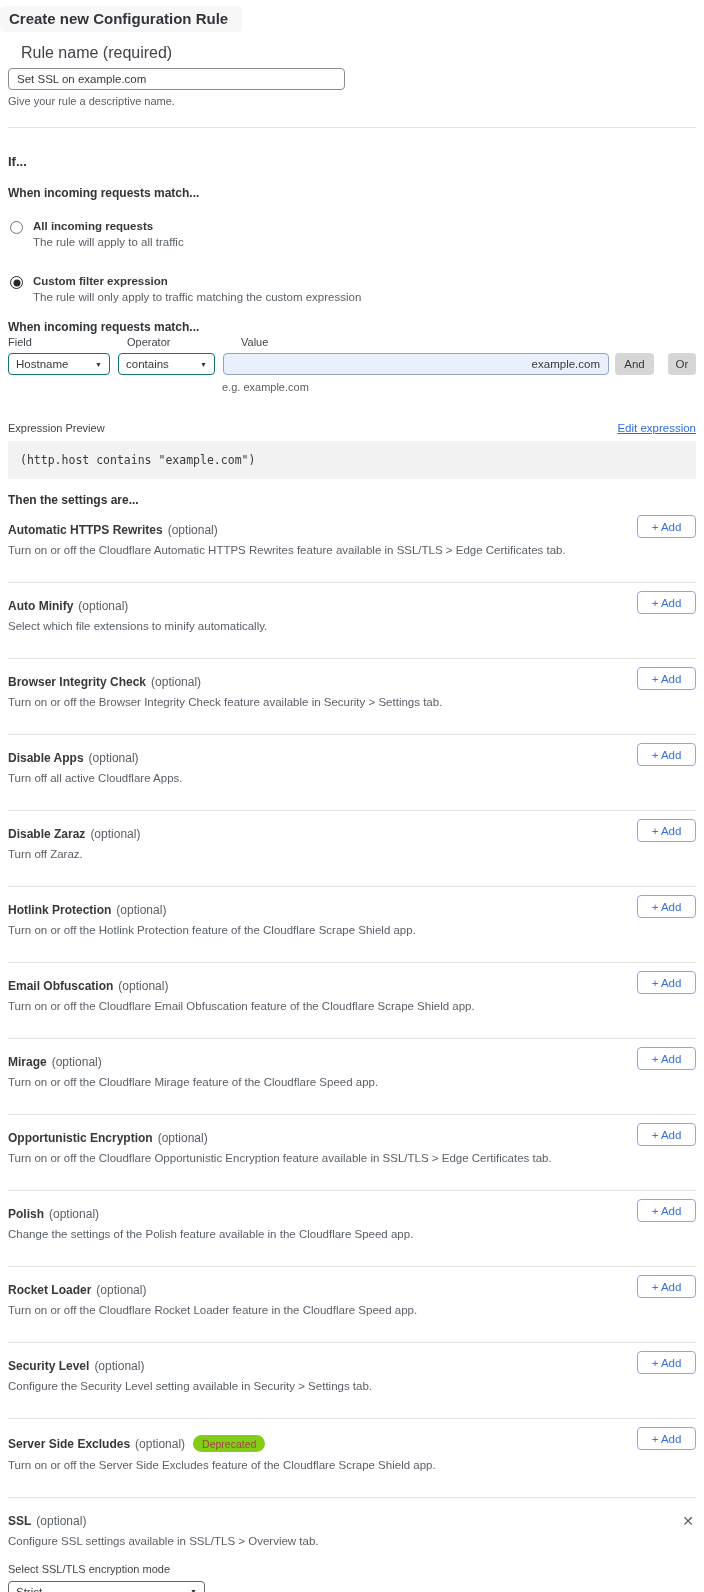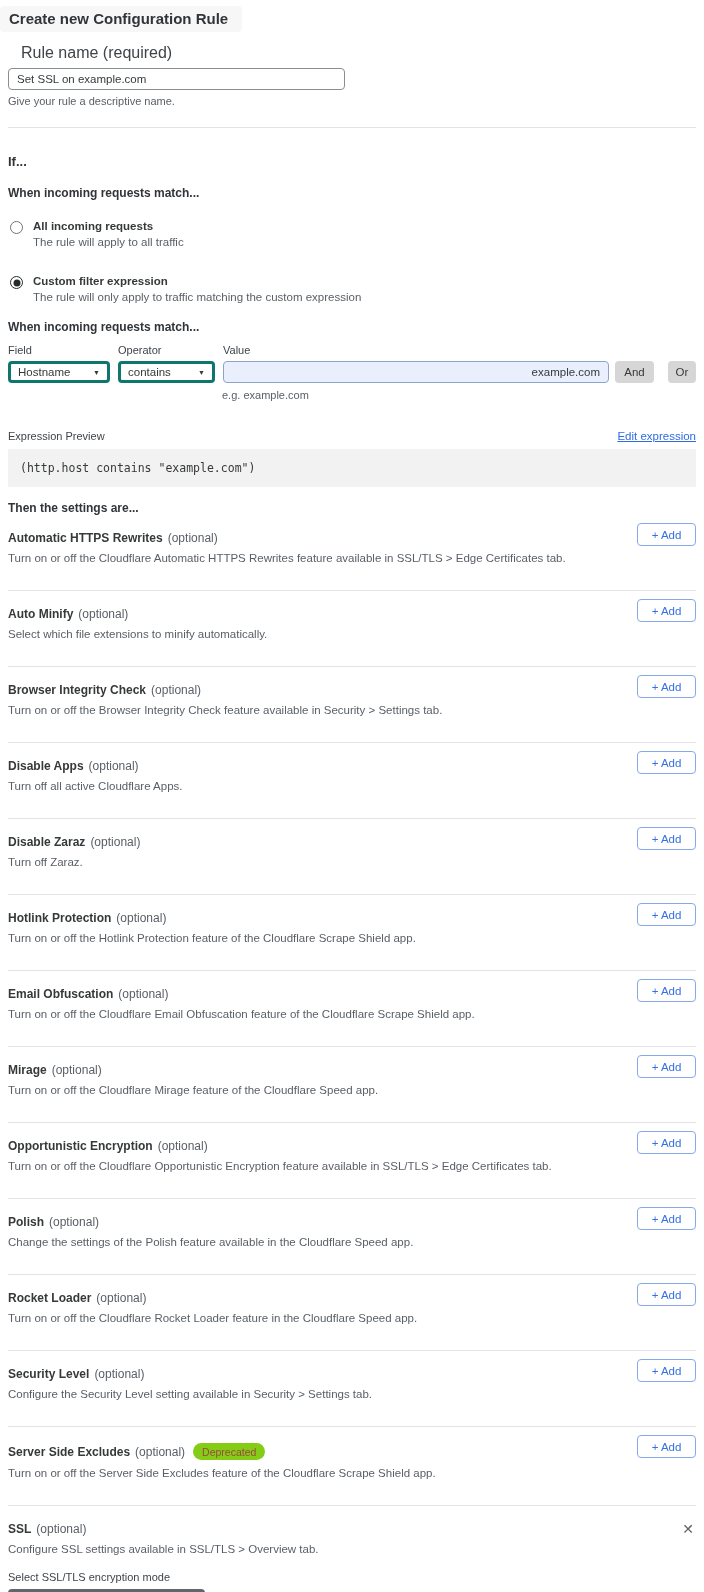--- a/index.html
+++ b/index.html
@@ -50,27 +50,27 @@
   .radio-option.selected .radio-circle { border-color: #26292c; }
   .radio-option.selected .radio-circle::after {
     content: ""; position: absolute; left: 50%; top: 50%;
     width: 7px; height: 7px; border-radius: 50%;
     background: #26292c; transform: translate(-50%, -50%);
   }
   .radio-label { font-size: 11.5px; font-weight: bold; color: #36393a; }
   .radio-desc { font-size: 11.5px; color: #595f66; margin-top: 4px; font-weight: normal; }
 
   
-  .builder-labels { display: flex; margin-top: 10px; }
+  .builder-labels { display: flex; margin-top: 2px; gap: 9px; }
   .builder-labels .col-label { font-size: 11px; color: #3f4449; }
   .col-label.field-col { width: 110px; }
   .col-label.operator-col { width: 105px; }
   .builder-row { display: flex; margin-top: 5px; align-items: stretch; }
   .select-box {
-    height: 22px; border: 3px solid #0f766e; border-radius: 4px;
+    height: 22px; border: 1px solid #0f766e; border-radius: 4px;
     background: #fff; display: flex; align-items: center;
     padding: 0 7px; font-size: 11.5px; color: #36393a; cursor: default;
   }
   .select-box .caret { margin-left: auto; font-size: 7px; color: #36393a; padding-left: 6px; }
   .field-select { width: 102px; margin-right: 8px; }
   .operator-select { width: 97px; margin-right: 8px; }
   .value-input {
     flex: 1 1 auto; height: 22px;
     border: 1px solid #8da4c9; border-radius: 4px;
     background: #e9effc; padding: 0 8px;

